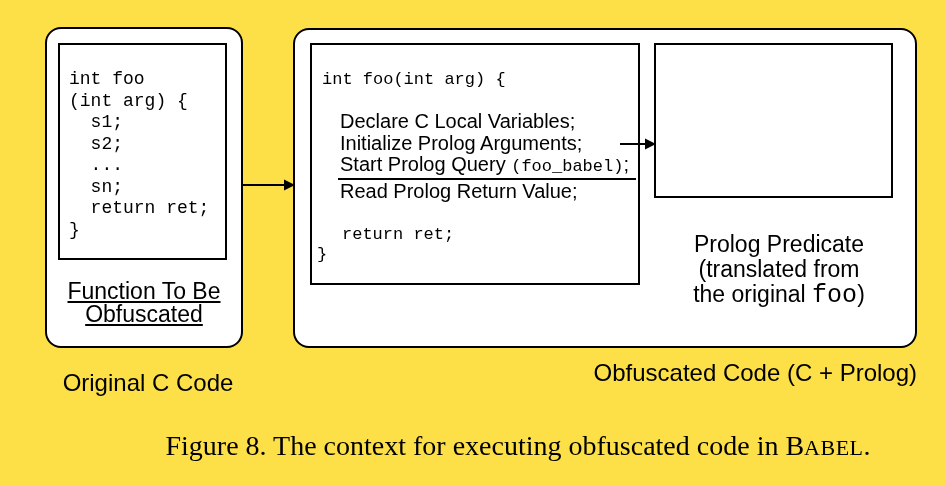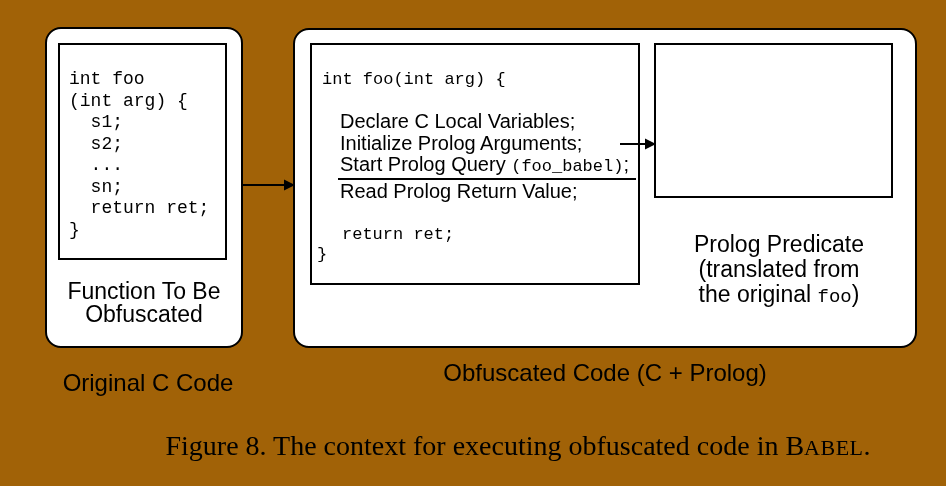--- a/index.html
+++ b/index.html
@@ -1,16 +1,16 @@
 <!DOCTYPE html>
 <html><head>
 <meta charset="utf-8">
 <style>
   html,body{margin:0;padding:0;background:#ffffff;}
-  #page{position:relative;width:946px;height:486px;background:#a16207;overflow:hidden;
+  #page{position:relative;width:946px;height:486px;background:#fde047;overflow:hidden;
         font-family:"Liberation Sans",sans-serif;color:#000;}
   .rounded-box{position:absolute;border:2px solid #000;border-radius:16px;background:#fff;box-sizing:border-box;}
   .rect-box{position:absolute;border:2px solid #000;background:#fff;box-sizing:border-box;}
   .mono{font-family:"Liberation Mono","DejaVu Sans Mono",monospace;text-align:right;}
   .codeblock{position:absolute;margin:0;white-space:pre;font-family:"Liberation Mono","DejaVu Sans Mono",monospace;
              line-height:21.5px;color:#000;}
   .stmt{position:absolute;font-size:20px;line-height:22px;white-space:nowrap;}
   .codeline{position:absolute;font-size:17px;line-height:21px;white-space:nowrap;}
   .boxlabel{position:absolute;font-size:23px;line-height:23px;text-align:center;}
   .bottomlabel{position:absolute;font-size:24px;line-height:26px;text-align:center;white-space:nowrap;}
@@ -32,21 +32,21 @@
 
   <pre class="codeblock" style="left:69px;top:69px;font-size:18px;">int foo
 (int arg) {
   s1;
   s2;
   ...
   sn;
   return ret;
 }</pre>
 
-  <div class="boxlabel" style="left:45px;top:280px;width:198px;"><span>Function To Be</span><br><span>Obfuscated</span></div>
+  <div class="boxlabel" style="left:45px;top:280px;width:198px;text-decoration:underline;"><span>Function To Be</span><br><span>Obfuscated</span></div>
 
   <div class="bottomlabel" style="left:46px;top:352px;width:204px;margin-top:18px;">Original C Code</div>
 
   <div class="rounded-box" style="left:293px;top:28px;width:624px;height:320px;"></div>
 
   <div class="rect-box" style="left:310px;top:43px;width:330px;height:242px;"></div>
 
   <div class="codeline mono" style="left:322px;top:69px;">int foo(int arg) {</div>
 
   <div class="stmt" style="left:340px;top:110px;">Declare C Local Variables;</div>
@@ -60,23 +60,23 @@
   <div class="stmt" style="left:340px;top:180px;">Read Prolog Return Value;</div>
 
   <div class="codeline mono" style="left:342px;top:224px;">return ret;</div>
 
   <div class="codeline mono" style="left:317px;top:244px;">}</div>
 
 
   <div class="rect-box" style="left:654px;top:43px;width:239px;height:155px;"></div>
 
 
-  <div class="boxlabel" style="left:654px;top:232px;width:250px;line-height:25px;"><span>Prolog Predicate</span><br><span>(translated from</span><br><span><span>the original </span><span class="mono" style="font-size:19px;">foo</span><span>)</span></span></div>
+  <div class="boxlabel" style="left:654px;top:232px;width:250px;line-height:25px;"><span>Prolog Predicate</span><br><span>(translated from</span><br><span><span>the original </span><span class="mono" style="font-size:25px;">foo</span><span>)</span></span></div>
 
-  <div class="bottomlabel" style="left:293px;top:360px;width:624px;">Obfuscated Code (C + Prolog)</div>
+  <div class="bottomlabel" style="left:293px;top:360px;width:624px;text-align:right;">Obfuscated Code (C + Prolog)</div>
 
   <svg class="arrow-layer" width="946" height="486" viewBox="0 0 946 486">
     <g>
       <line x1="243" y1="185" x2="285" y2="185" stroke="#000" stroke-width="2"></line>
       <polygon points="284,179.5 295,185 284,190.5" fill="#000"></polygon>
     </g>
     <g>
       <line x1="620" y1="144" x2="646" y2="144" stroke="#000" stroke-width="2"></line>
       <polygon points="645,138.5 656,144 645,149.5" fill="#000"></polygon>
     </g>

